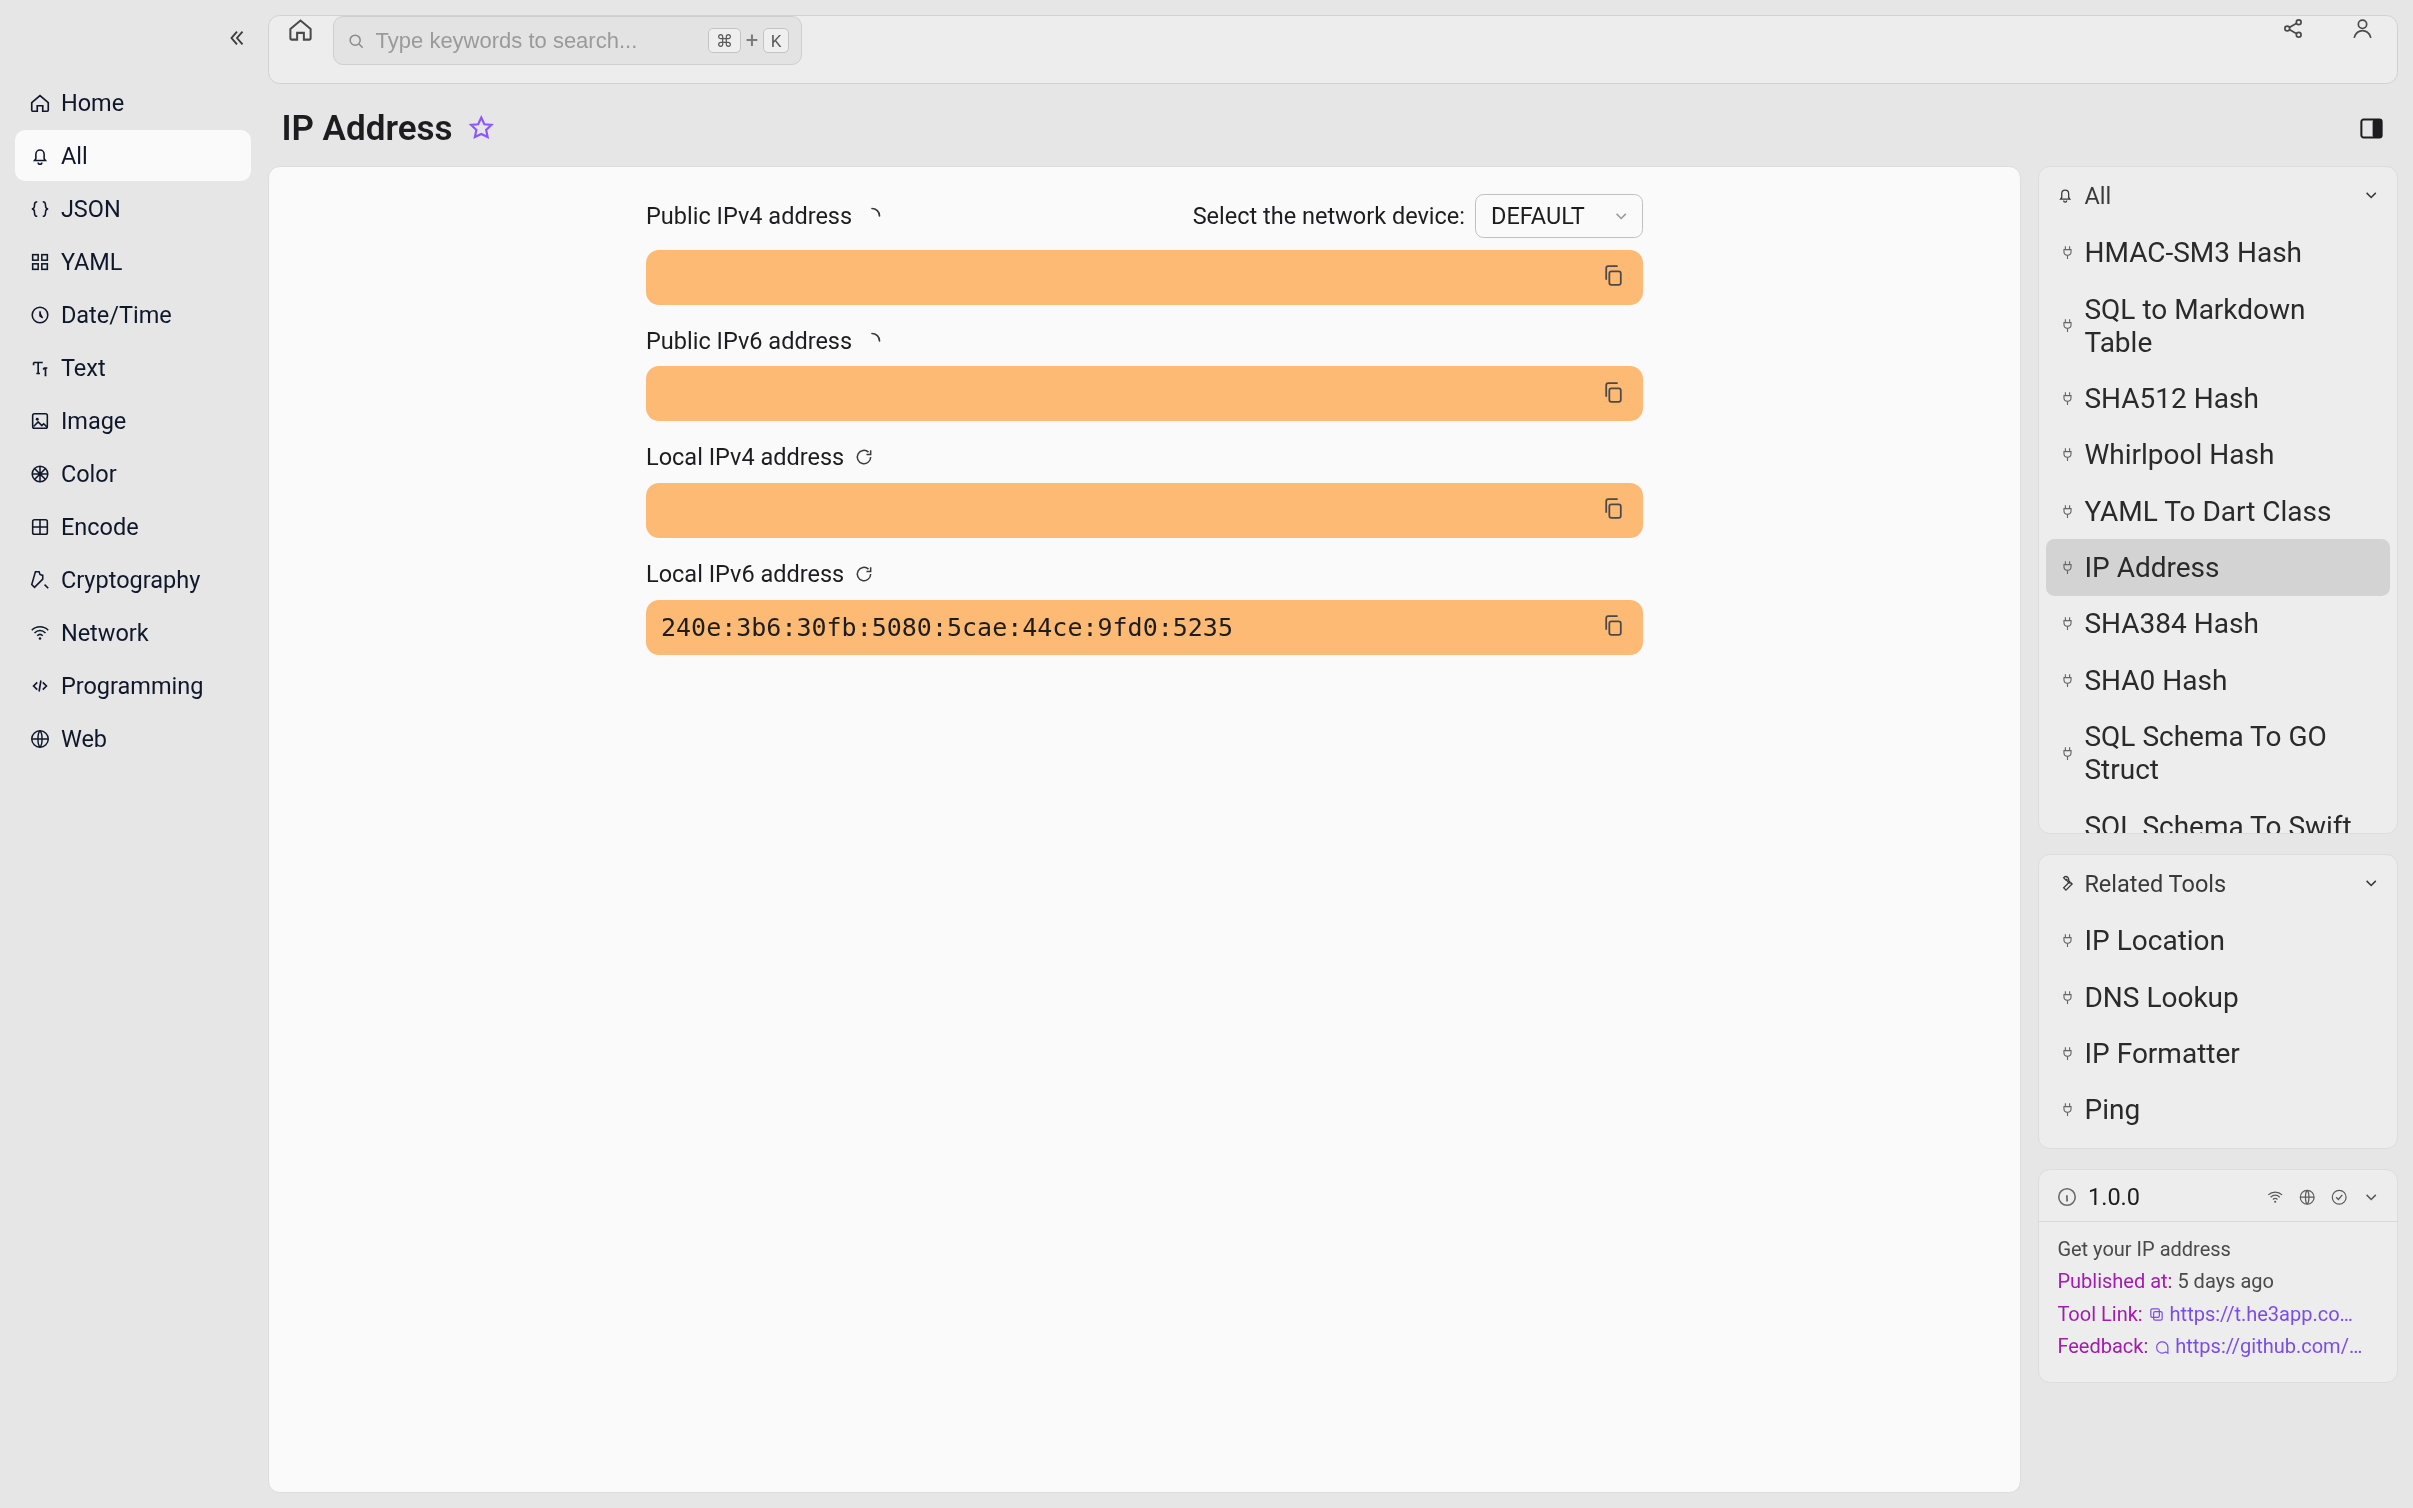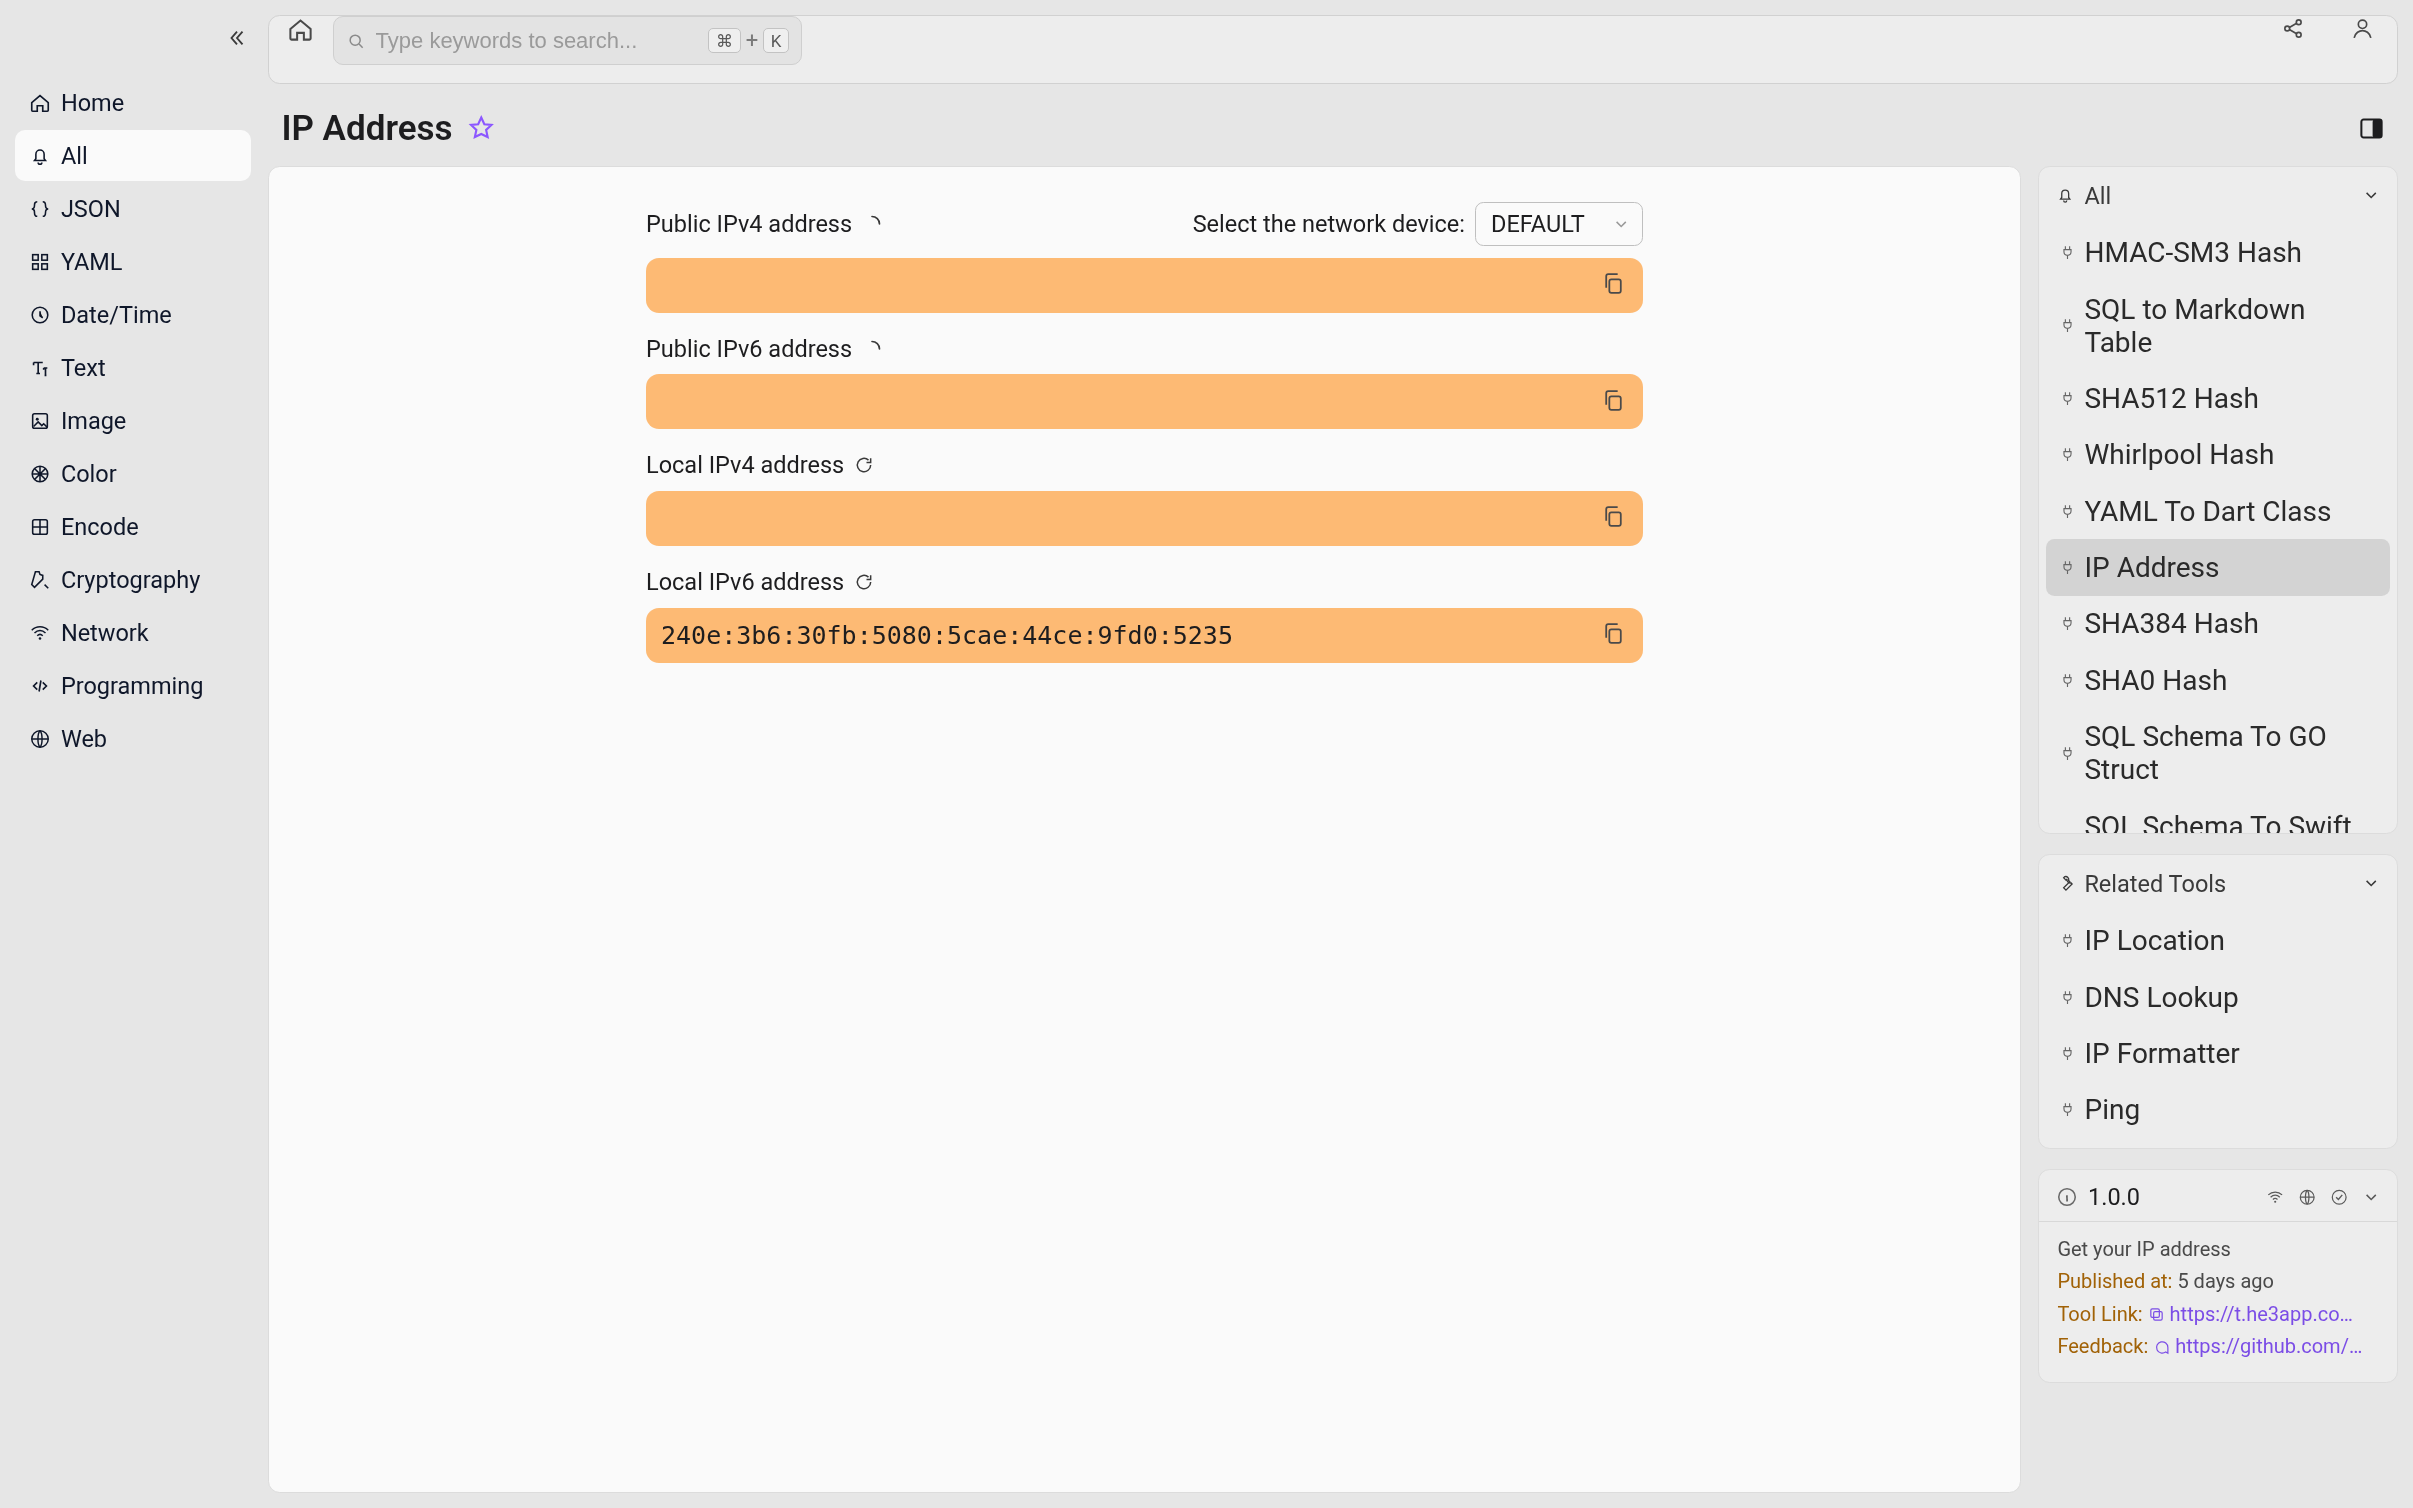--- a/index.html
+++ b/index.html
@@ -114,21 +114,21 @@
   .content-card {
     flex: 1;
     background: #fafafa;
     border: 0.8px solid #dcdcdc;
     border-radius: 11.7px;
     padding: 23.5px 0 0 0;
     overflow: auto;
   }
   .form-col {
     width: 997px;
-    margin: 12px auto;
+    margin: 4px auto;
   }
   .label-row {
     display: flex;
     align-items: center;
     gap: 10px;
     margin-top: 3.4px;
     margin-bottom: 11.7px;
   }
   .label-row-first { justify-content: flex-start; }
   .label-text { font-size: 23.5px; }
@@ -234,21 +234,21 @@
     align-items: center;
     gap: 10px;
     padding: 13.4px 17px 10px 17px;
     border-bottom: 0.8px solid #d8d8d8;
     margin-bottom: 11.7px;
   }
   .info-header .spacer { flex: 1; }
   .info-header .mini-icon { width: 18.4px; height: 18.4px; color: #5a5a5a; margin-left: 3.4px; }
   .info-body { padding: 3.4px 18.4px 0 18.4px; font-size: 20px; color:#4a4a4a; }
   .info-line { margin-bottom: 8.4px; }
-  .info-line .inline-label { color:#a16207; }
+  .info-line .inline-label { color:#a21caf; }
   .link { color: #7b4de6; }
   .link-icon { width: 17px; height: 17px; vertical-align: -2.5px; color:#7b4de6; display:inline-block; }
 
   
   svg { display: block; }
 
 </style>
 </head>
 <body>
 

